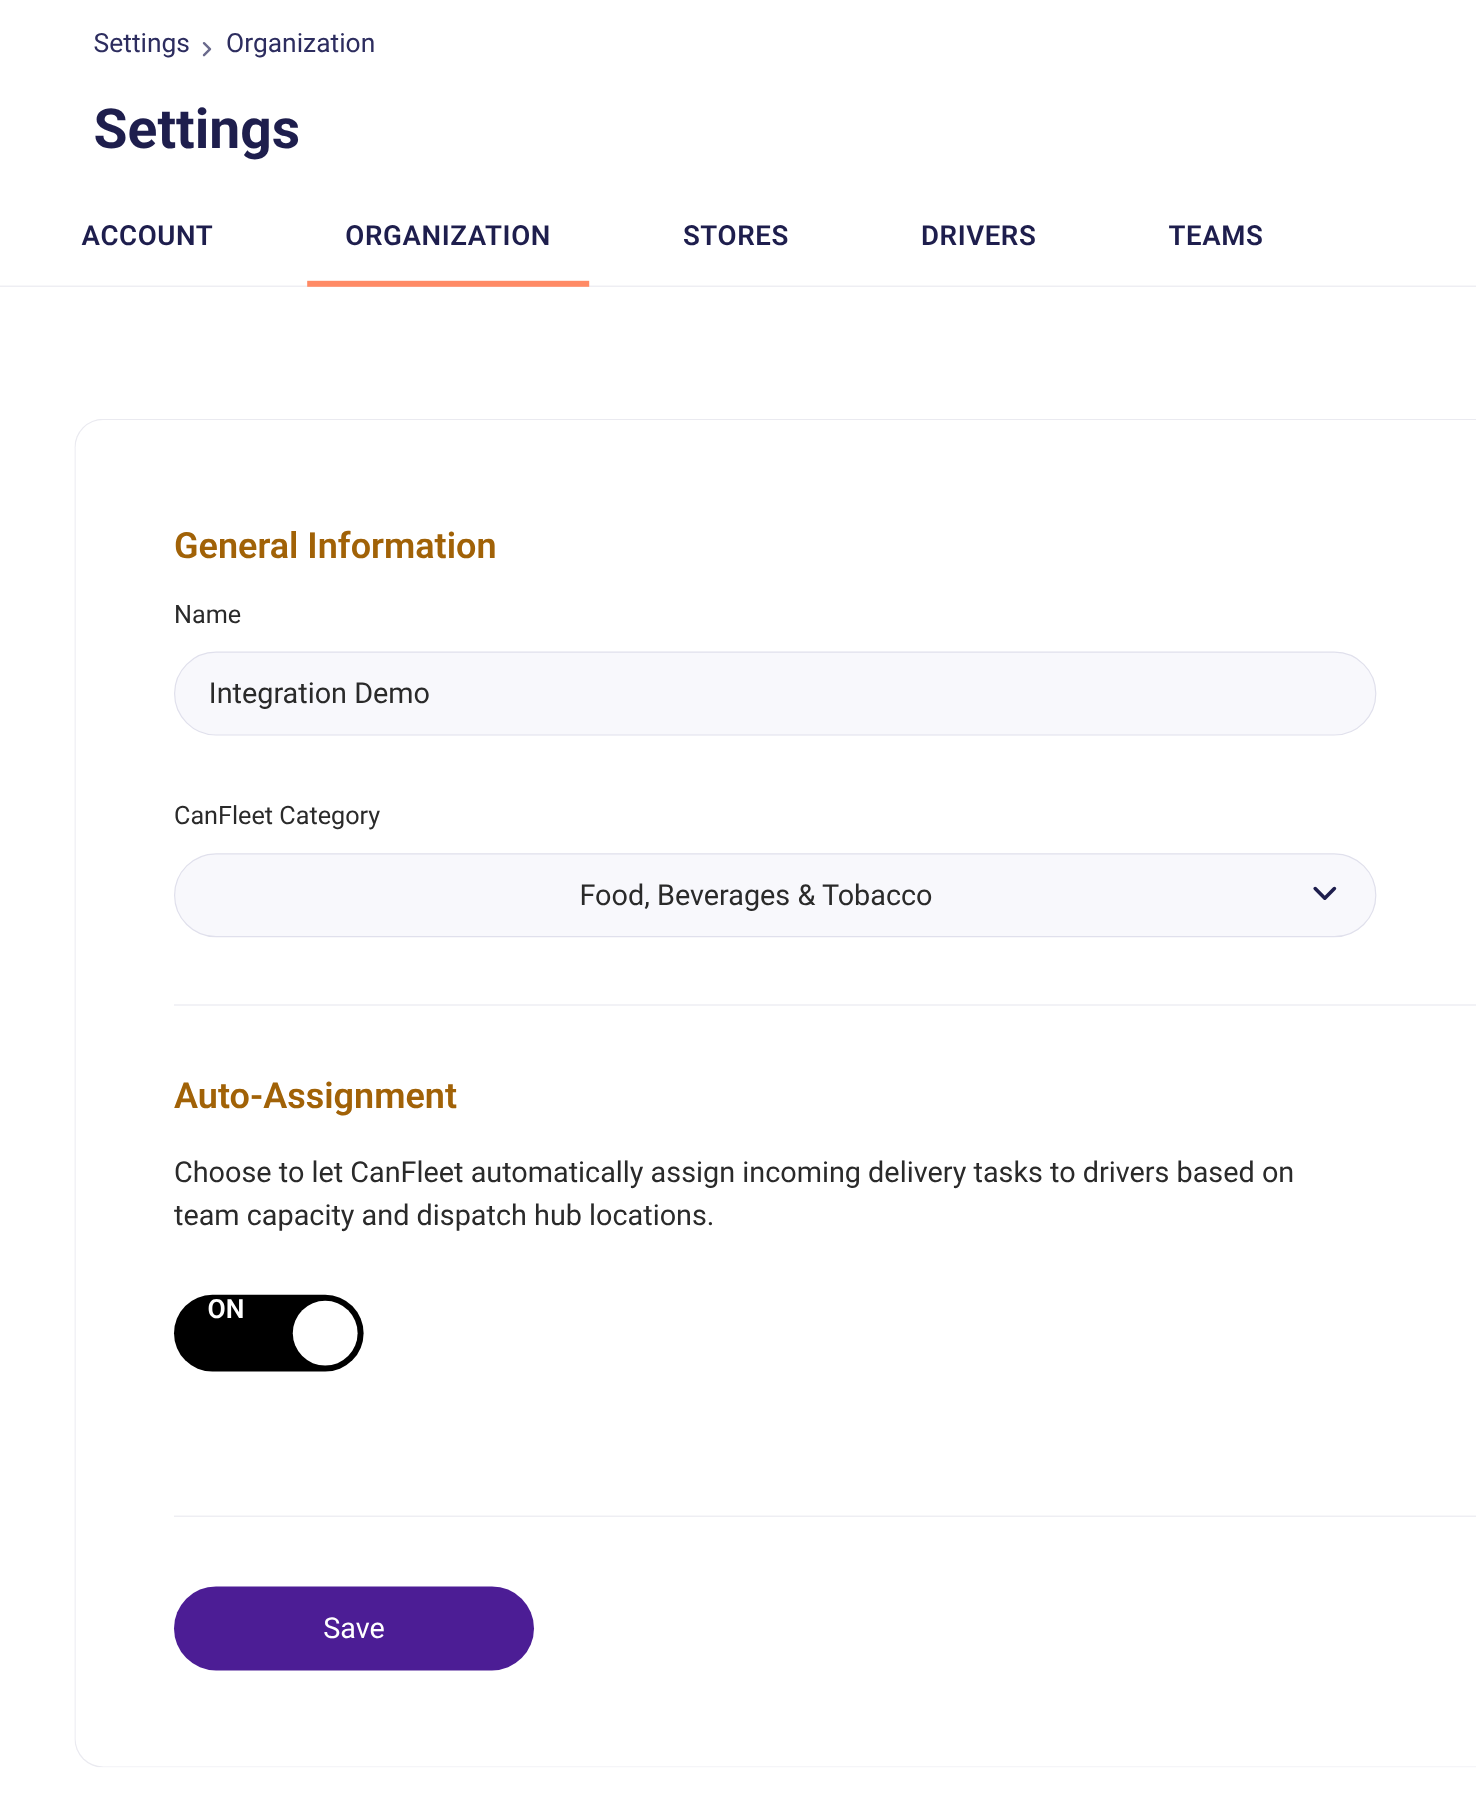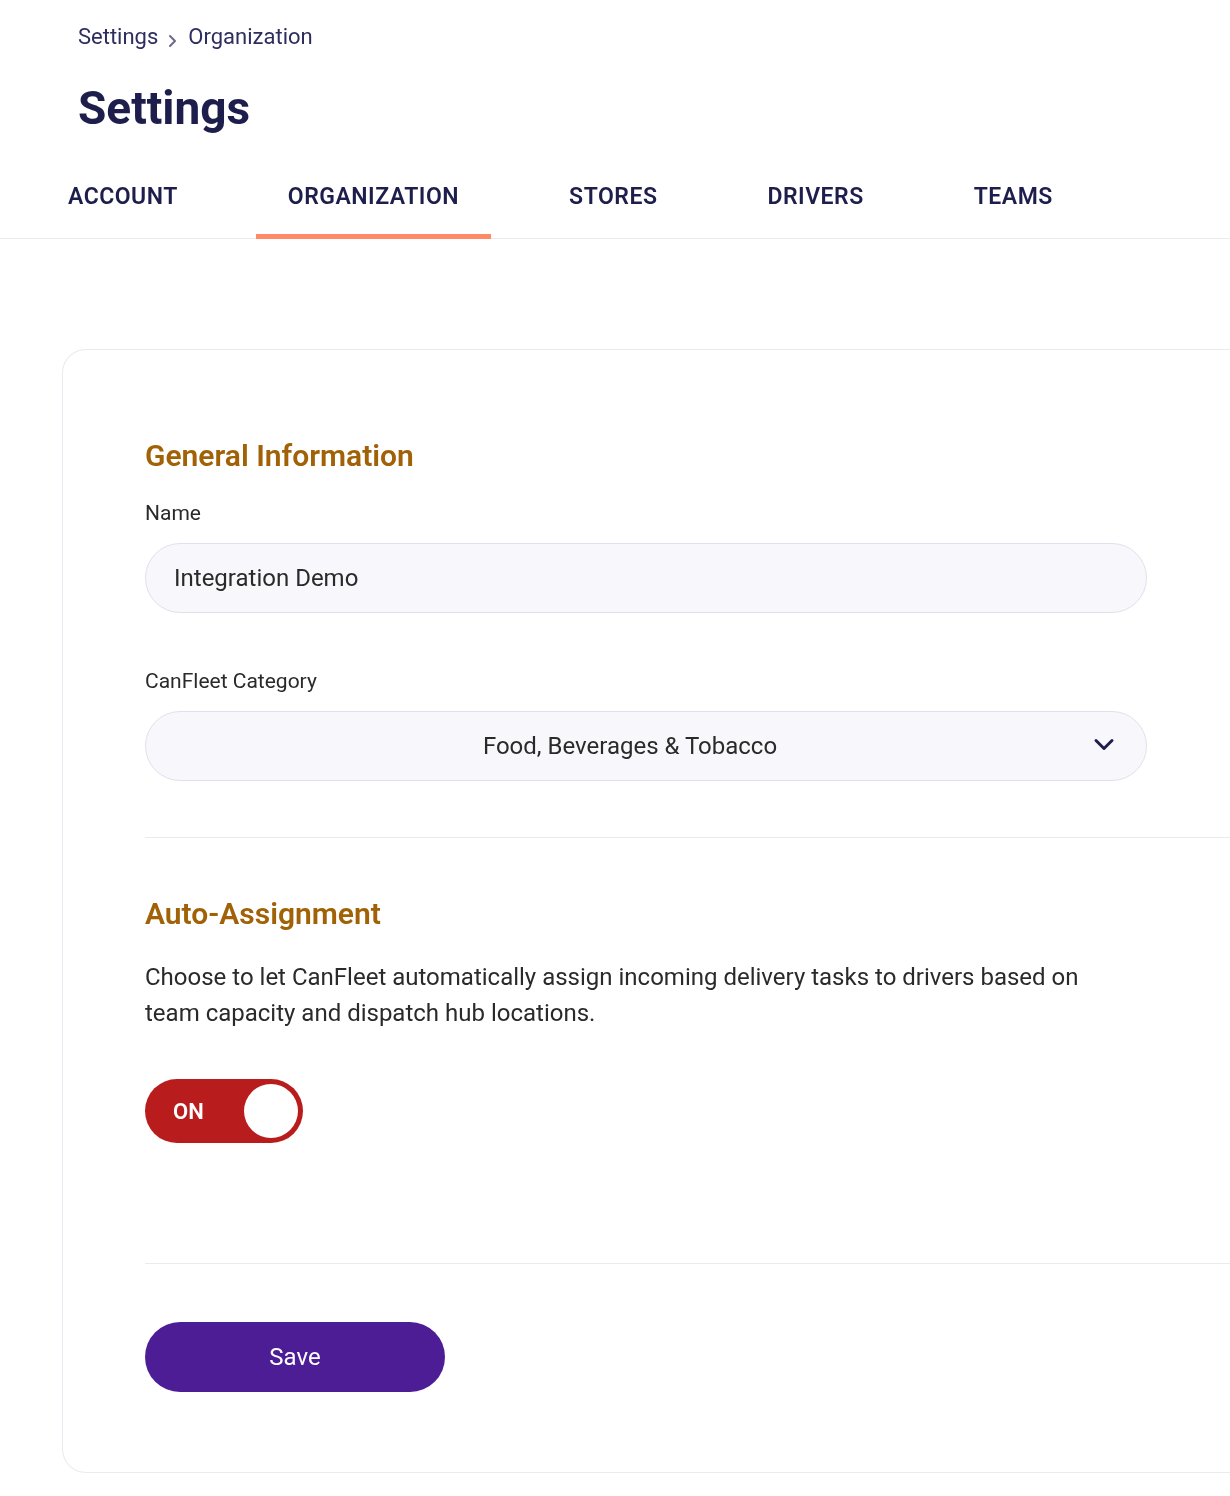--- a/index.html
+++ b/index.html
@@ -161,25 +161,25 @@
       line-height: 1.5;
       color: #2a2a2a;
       margin-bottom: 48px;
       max-width: 990px;
     }
 
     .toggle {
       width: 158px;
       height: 64px;
       border-radius: 32px;
-      background: #b91c1c;
-      position: relative;
-      cursor: pointer;
-      display: flex;
-      align-items: center;
+      background: #000000;
+      position: relative;
+      cursor: pointer;
+      display: flex;
+      align-items: flex-start;
     }
 
     .toggle-label {
       color: #ffffff;
       font-size: 22px;
       font-weight: 600;
       margin-left: 28px;
     }
 
     .toggle-knob {

